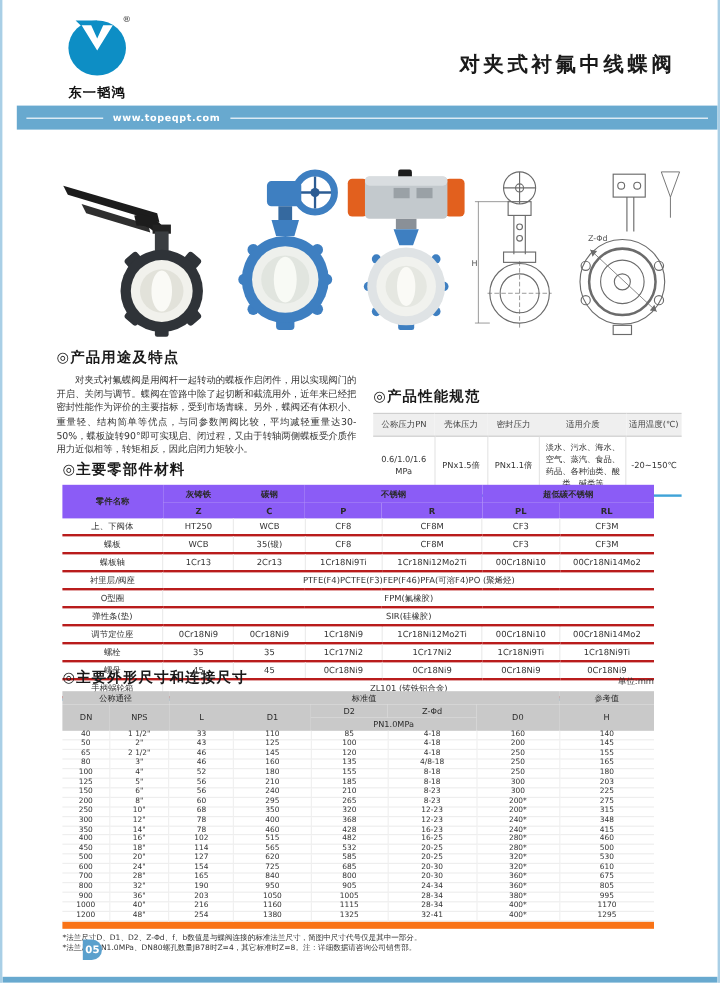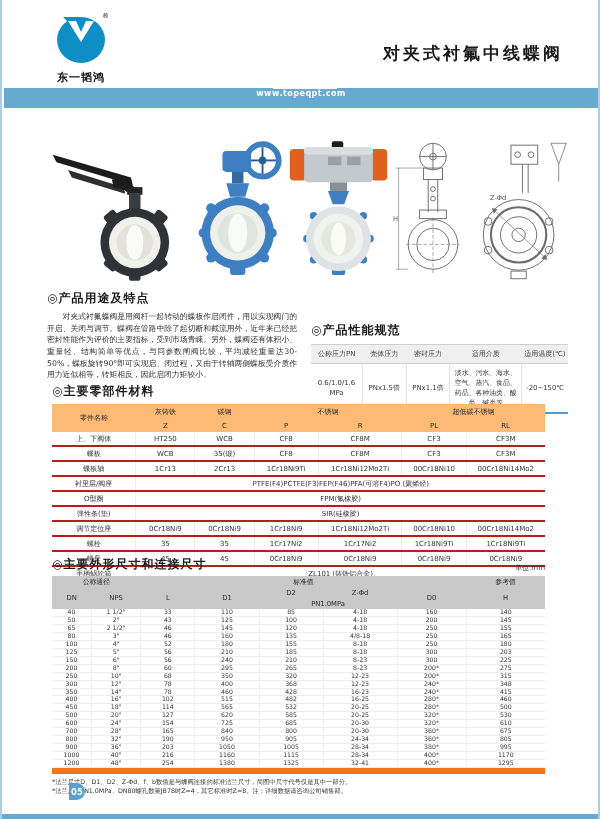--- a/index.html
+++ b/index.html
@@ -10,21 +10,21 @@
   }
   .bottom-rule { position:absolute; left:0; right:0; bottom:0; height:5px; background:#68a9cf; }
 
   
   .logo-wrap { position:absolute; left:44px; top:12px; width:70px; text-align:center; }
   .logo-reg { position:absolute; right:-2px; top:0; font-size:7px; color:#222; }
   .brand { margin-top:2px; font-size:11px; font-weight:bold; color:#111; letter-spacing:1px; white-space:nowrap; }
   .page-title { position:absolute; right:35px; top:42px; font-size:17px; font-weight:bold; color:#1a1a1a; letter-spacing:3px; }
 
   
-  .web-bar { position:absolute; left:2px; top:88px; right:0; height:20px; background:#68a9cf; display:flex; align-items:center;flex-direction:column; }
+  .web-bar { position:absolute; left:12px; top:88px; right:0; height:20px; background:#68a9cf; display:flex; align-items:center; }
   .web-bar .line { height:1px; background:rgba(255,255,255,.95); }
   .web-bar .line.l { width:64px; margin-left:8px; }
   .web-bar .line.r { flex:1; margin-right:8px; }
   .web-bar .url { color:#fff; font-size:8px; font-weight:bold; padding:0 8px; letter-spacing:.5px; }
 
   
   .products { position:absolute; left:45px; right:30px; top:136px; height:150px; display:flex; justify-content:space-between; align-items:center; }
   .product-fig { height:150px; }
 
   
@@ -39,21 +39,21 @@
 
   
   .perf-wrap { margin-top:5px; border-bottom:2px solid #3fa3d8; }
   .perf-table th { font-size:7px; font-weight:normal; color:#444; background:#efefef; padding:4px 1px; border-top:1px solid #cfcfcf; border-bottom:1px solid #cfcfcf; }
   .perf-table td { font-size:6.9px; color:#333; padding:4px 2px; line-height:1.45; border-right:1px solid #e6e6e6; }
   .perf-table td:last-child { border-right:none; }
 
   
   .materials { position:absolute; left:50px; right:53px; top:383px; }
   .mat-wrap { margin-top:4px; border-bottom:2px solid #3fa3d8; }
-  .mat-table th { background:#fdba74; color:#2a2a2a; font-weight:normal; font-size:7px; padding:2.5px 1px; }
+  .mat-table th { background:#8b5cf6; color:#2a2a2a; font-weight:bold; font-size:7px; padding:2.5px 1px; }
   .mat-table td { font-size:7px; color:#333; padding:2.5px 1px; border-bottom:2px solid #b91c1c; border-right:1px solid #ececec; line-height:1.15; }
   .mat-table td:last-child { border-right:none;margin-top:26px; }
 
   
   .dims { position:absolute; left:50px; right:53px; top:556px; }
   .dims-title-row { display:flex; justify-content:space-between; align-items:flex-end; }
   .unit { font-size:7px; color:#333;text-align:center; }
   .dims-wrap { margin-top:3px; border-bottom:6px solid #f97316; }
   .dims-table th { background:#c9c9c9; color:#2a2a2a; font-weight:normal; font-size:6.8px; padding:1.5px 1px; line-height:1.2; }
   .dims-table td { font-size:6.2px; color:#333; padding:0 1px; line-height:6.9px; border-bottom:1px solid #eeeeee; border-right:1px solid #f0f0f0; }

